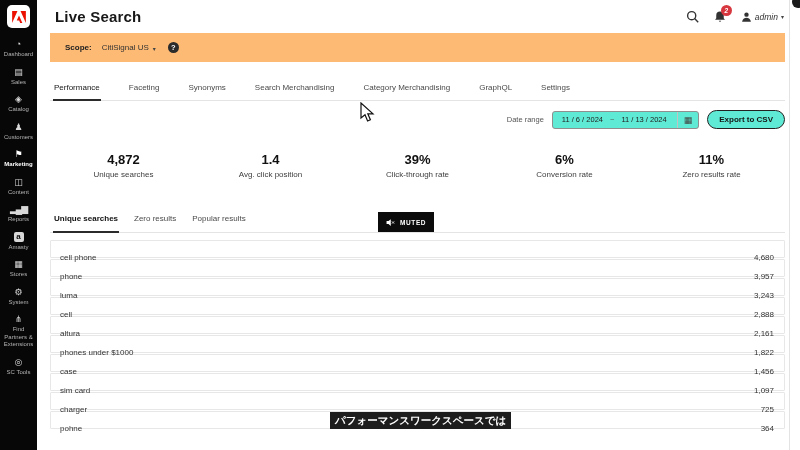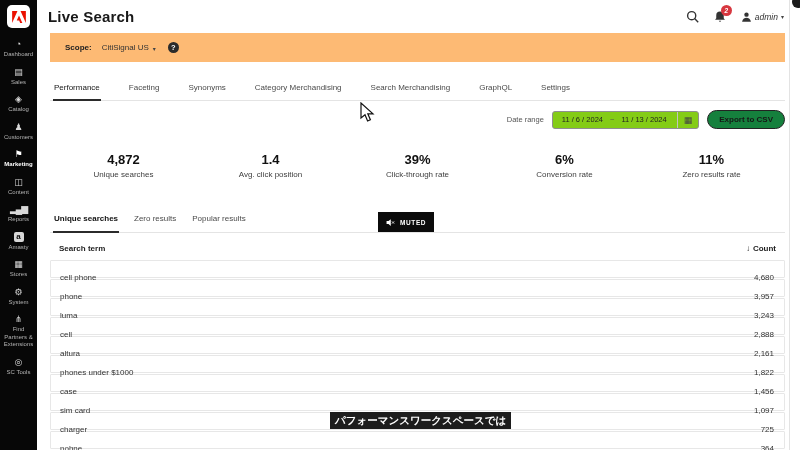--- a/index.html
+++ b/index.html
@@ -18,21 +18,21 @@
   .nav-icon { color:#d8d8d8; font-size:9px; line-height:10px; height:10px; font-style:normal; }
   .nav-icon.boxy { background:#d8d8d8; color:#0a0a0a; width:10px; border-radius:2px; font-weight:bold;
                    font-size:8px; text-align:center; }
   .nav-label { color:#b4b4b4; font-size:6px; line-height:1.25; text-align:center; max-width:36px; }
   .nav-item.active .nav-label { color:#ffffff; font-weight:bold; }
   .nav-item.active .nav-icon { color:#ffffff; }
 
   
   .main { position:absolute; left:37px; top:0; right:0; height:450px; background:#fff; }
   .topbar { height:33px; display:flex; align-items:center; justify-content:space-between;
-            padding:0 16px 0 11px; }
+            padding:0 16px 0 18px; }
   .page-title { font-size:15px; font-weight:bold; color:#181818; letter-spacing:.2px; }
   .top-actions { display:flex; align-items:center; gap:15px;font-style:italic; }
   .icon-btn { display:flex; align-items:center; cursor:pointer; }
   .bell-wrap { position:relative; }
   .badge { position:absolute; top:-5px; right:-6px; min-width:11px; height:11px; border-radius:50%;
            background:#d7373f; color:#fff; font-size:6.5px; font-weight:bold;
            display:flex; align-items:center; justify-content:center; }
   .admin { display:flex; align-items:center; gap:3px; font-size:8.5px; color:#333; cursor:pointer; }
   .caret { font-size:6px; color:#444; }
 
@@ -43,27 +43,27 @@
   .help-circle { width:11px; height:11px; border-radius:50%; background:#2b2b2b; color:#fff;
                  font-size:7.5px; font-weight:bold; display:flex; align-items:center; justify-content:center;
                  margin-left:12px; cursor:pointer; }
 
   .tabbar { margin:16px 15px 0 13px; display:flex; gap:27px; border-bottom:1px solid #e4e4e4; padding:0 3px; }
   .tab { font-size:8px; color:#4a4a4a; padding:5px 1px 7px; cursor:pointer; white-space:nowrap; }
   .tab.active { color:#161616; border-bottom:2px solid #2b2b2b; margin-bottom:-1px; }
 
   .toolbar-row { margin:9px 15px 0 13px; display:flex; justify-content:flex-end; align-items:center; gap:8px; }
   .date-label { font-size:7.5px; color:#555; }
-  .date-input { display:flex; align-items:center; border:1px solid #8f8f8f; border-radius:3px; background:#84cc16;
+  .date-input { display:flex; align-items:center; border:1px solid #8f8f8f; border-radius:3px; background:#5eead4;
                 height:18px; padding-left:9px; font-size:7.5px; color:#222; gap:7px; cursor:text; }
   .date-sep { color:#555; }
   .cal-box { border-left:1px solid #c2c2c2; height:100%; display:flex; align-items:center;
              padding:0 6px; margin-left:3px; font-size:9px; color:#444; cursor:pointer; }
   .export-btn { border:1.5px solid #232323; border-radius:11px; height:19px; padding:0 11px;
-                font-size:8px; font-weight:bold; color:#161616; background:#15803d; display:flex;
+                font-size:8px; font-weight:bold; color:#161616; background:#5eead4; display:flex;
                 align-items:center; cursor:pointer; }
 
   .metrics { margin:23px 15px 0 13px; display:flex; }
   .metric { flex:1; text-align:center; }
   .metric-value { font-size:13px; font-weight:bold; color:#111; }
   .metric-label { font-size:8px; color:#3d3d3d; margin-top:3px; }
 
   .subtabbar { margin:31px 15px 0 13px; display:flex; gap:14px; border-bottom:1px solid #e4e4e4; padding:0 3px; }
   .subtab { font-size:8px; color:#4a4a4a; padding:4px 1px 8px; cursor:pointer; }
   .subtab.active { font-weight:bold; color:#111; border-bottom:2px solid #2b2b2b; margin-bottom:-1px; }
@@ -187,22 +187,22 @@
         <span>CitiSignal US</span>
         <span class="caret">▾</span>
       </span>
       <span class="help-circle">?</span>
     </div>
 
     <div class="tabbar">
       <span class="tab active">Performance</span>
       <span class="tab">Faceting</span>
       <span class="tab">Synonyms</span>
+      <span class="tab">Search Merchandising</span>
       <span class="tab">Category Merchandising</span>
-      <span class="tab">Search Merchandising</span>
       <span class="tab">GraphQL</span>
       <span class="tab">Settings</span>
     </div>
 
     <div class="toolbar-row">
       <span class="date-label">Date range</span>
       <span class="date-input">
         <span>11 /  6 / 2024</span>
         <span class="date-sep">~</span>
         <span>11 / 13 / 2024</span>
@@ -234,27 +234,20 @@
       </div>
     </div>
 
     <div class="subtabbar">
       <span class="subtab active">Unique searches</span>
       <span class="subtab">Zero results</span>
       <span class="subtab">Popular results</span>
     </div>
 
     <div class="table">
-      <div class="thead">
-        <span>Search term</span>
-        <span class="count-h">
-          <span class="sort-ic">↓</span>
-          <span>Count</span>
-        </span>
-      </div>
       <div class="trow">
         <span>cell phone</span>
         <span>4,680</span>
       </div>
       <div class="trow">
         <span>phone</span>
         <span>3,957</span>
       </div>
       <div class="trow">
         <span>luma</span>

